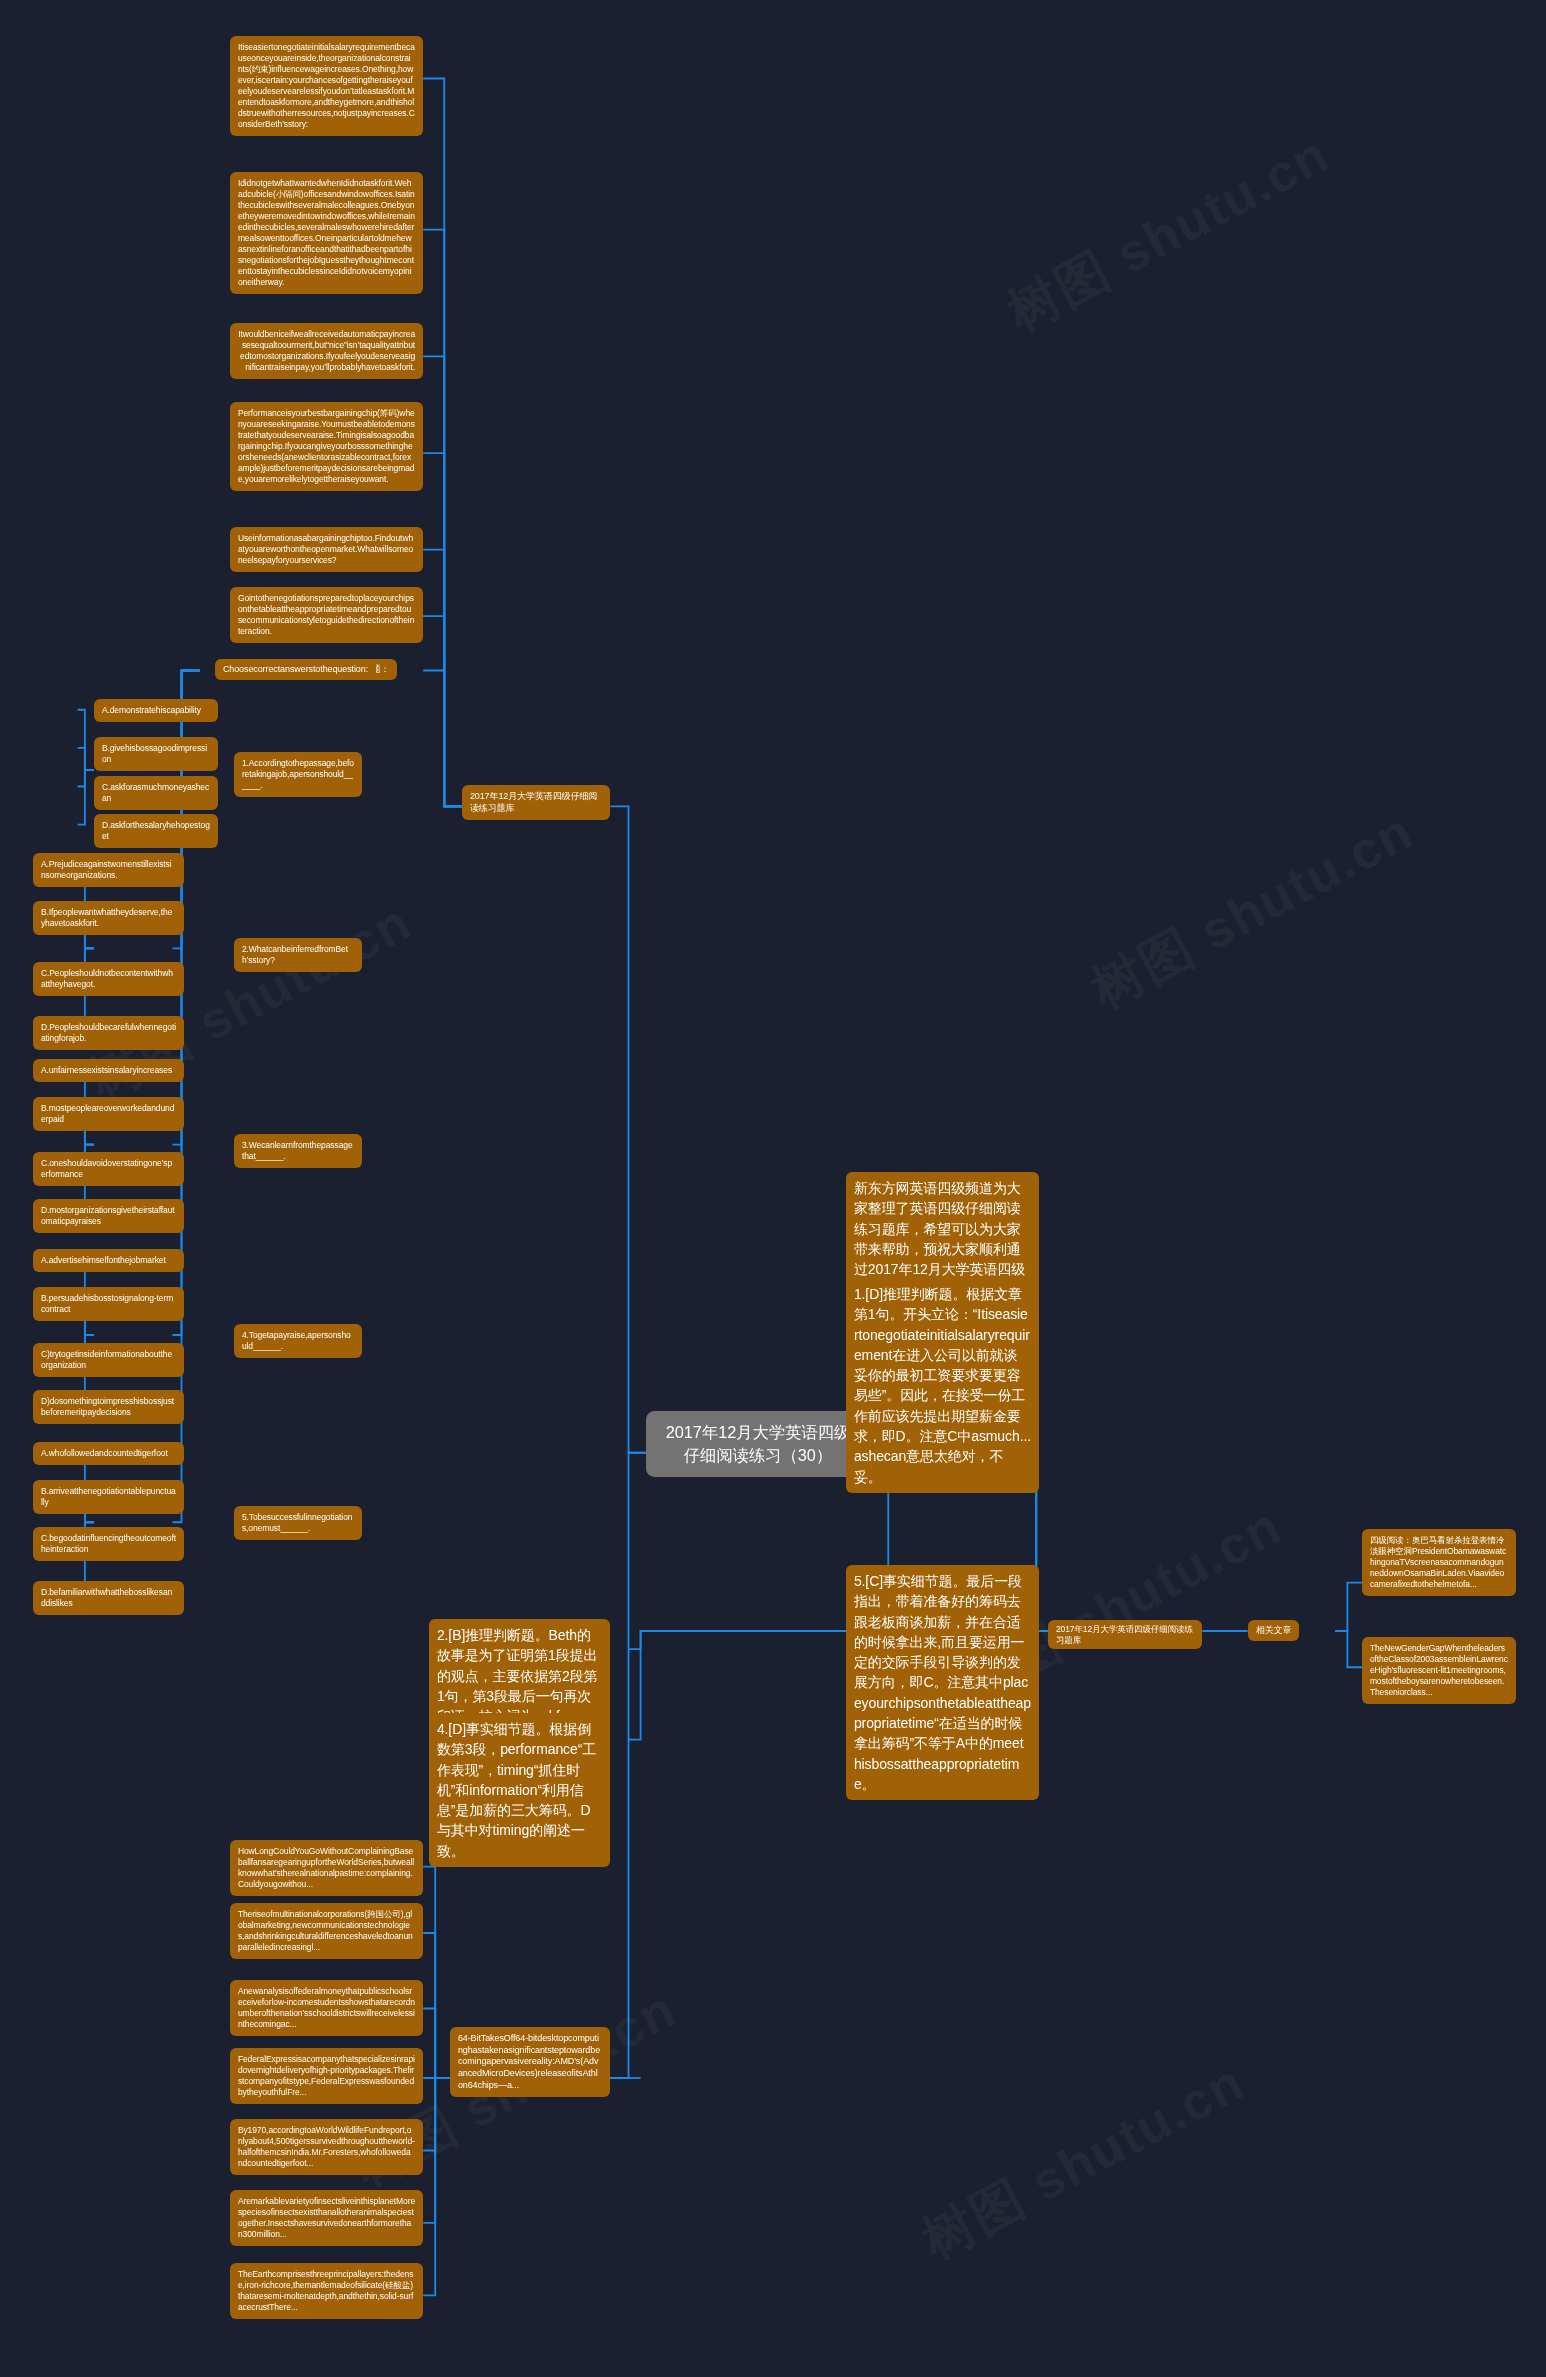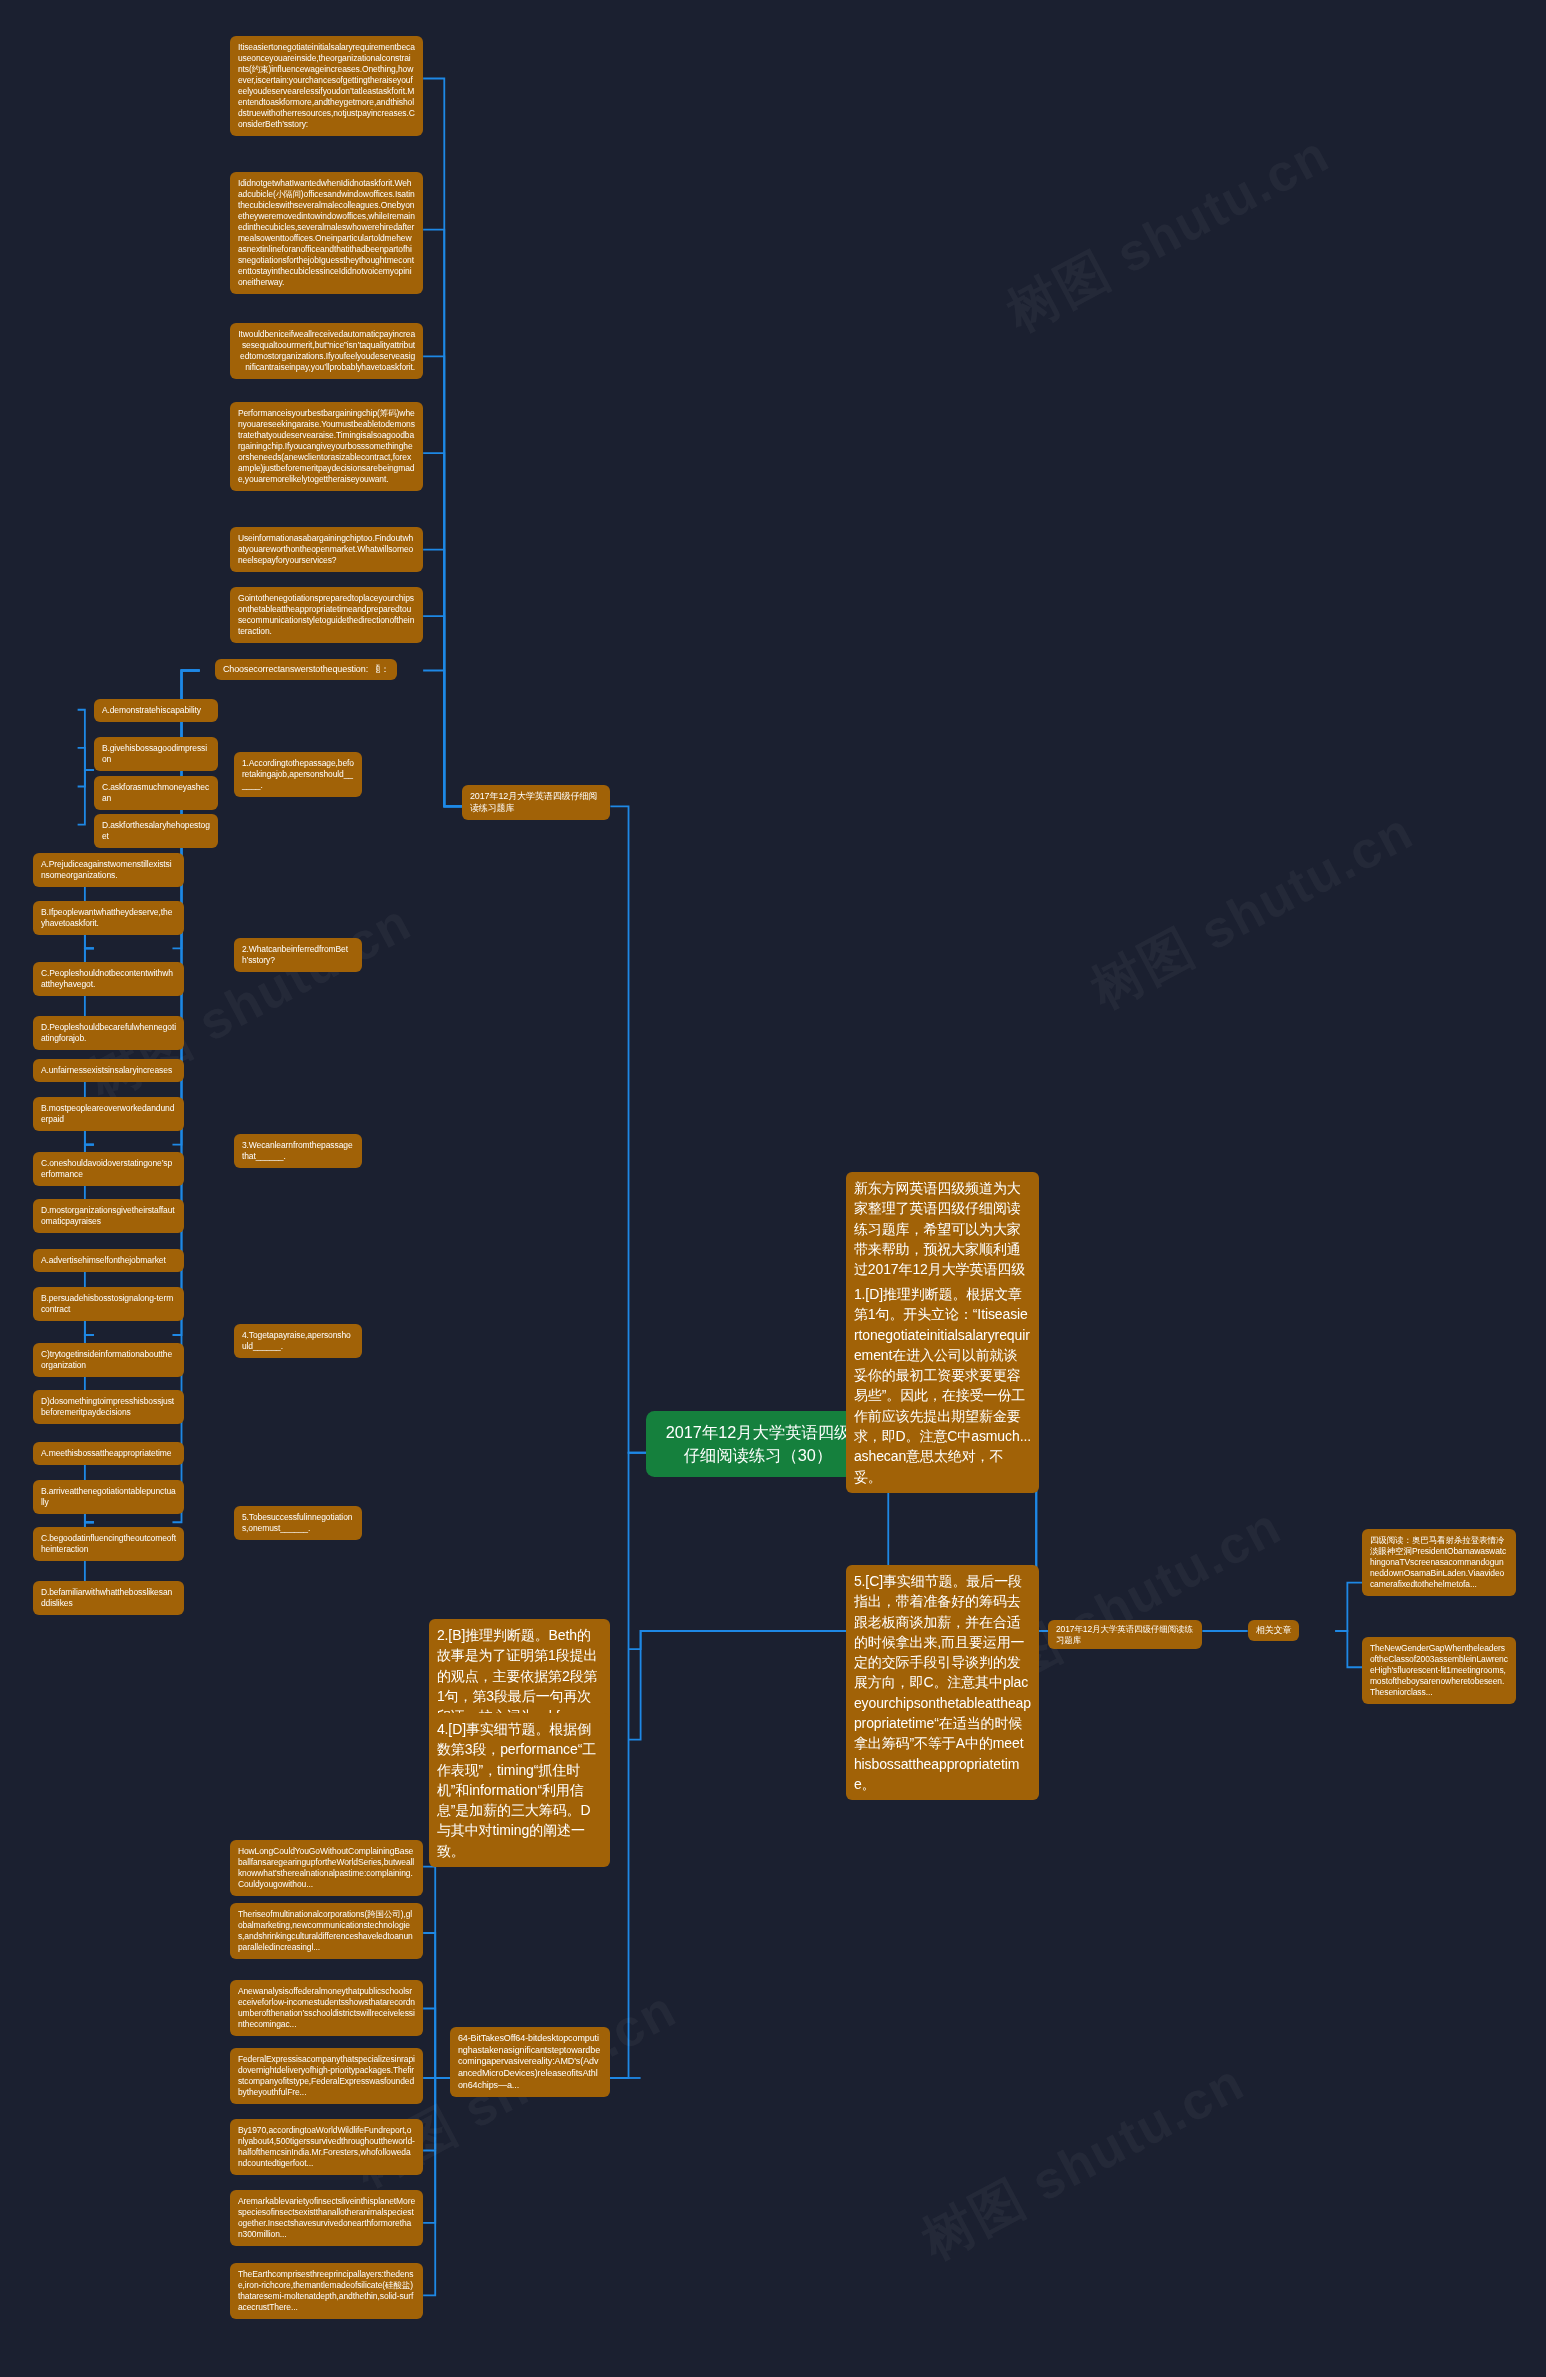--- a/index.html
+++ b/index.html
@@ -33,21 +33,21 @@
     z-index: 3;
     word-break: break-all;
     overflow-wrap: anywhere;
     letter-spacing: -0.1px;
   }
   .node.small  { font-size: 9px; }
   .node.tiny   { font-size: 8.5px; }
   .node.chip   { font-size: 9px; padding: 4.8px 7.9px; white-space: nowrap; word-break: normal; }
   .node.cn     { font-size: 14px; line-height: 1.45; word-break: break-all; }
   .node.root {
-    background: #15803d;
+    background: #737373;
     font-size: 16.3px;
     font-weight: 500;
     text-align: center;
     line-height: 1.42;
     border-radius: 8.5px;
     padding: 9.7px 12px;
     word-break: normal;
     letter-spacing: 0px;
   }
   .wm {
@@ -182,21 +182,21 @@
   <div class="node tiny" style="left:33px; top:1152px; width:151px;">C.oneshouldavoidoverstatingone’sperformance</div>
   <div class="node tiny" style="left:33px; top:1199px; width:151px;">D.mostorganizationsgivetheirstaffautomaticpayraises</div>
 
   <div class="node tiny" style="left:234px; top:1324px; width:128px;">4.Togetapayraise,apersonshould______.</div>
   <div class="node tiny" style="left:33px; top:1249px; width:151px;">A.advertisehimselfonthejobmarket</div>
   <div class="node tiny" style="left:33px; top:1287px; width:151px;">B.persuadehisbosstosignalong-termcontract</div>
   <div class="node tiny" style="left:33px; top:1343px; width:151px;">C)trytogetinsideinformationabouttheorganization</div>
   <div class="node tiny" style="left:33px; top:1390px; width:151px;">D)dosomethingtoimpresshisbossjustbeforemeritpaydecisions</div>
 
   <div class="node tiny" style="left:234px; top:1506px; width:128px;">5.Tobesuccessfulinnegotiations,onemust______.</div>
-  <div class="node tiny" style="left:33px; top:1442px; width:151px;">A.meethisbossattheappropriatetime</div>
+  <div class="node tiny" style="left:33px; top:1442px; width:151px;">A.whofollowedandcountedtigerfoot</div>
   <div class="node tiny" style="left:33px; top:1480px; width:151px;">B.arriveatthenegotiationtablepunctually</div>
   <div class="node tiny" style="left:33px; top:1527px; width:151px;">C.begoodatinfluencingtheoutcomeoftheinteraction</div>
   <div class="node tiny" style="left:33px; top:1581px; width:151px;">D.befamiliarwithwhatthebosslikesanddislikes</div>
 
   <div class="node cn" style="left:846px; top:1172px; width:193px;">新东方网英语四级频道为大家整理了英语四级仔细阅读练习题库，希望可以为大家带来帮助，预祝大家顺利通过2017年12月大学英语四级考试。</div>
   <div class="node cn" style="left:846px; top:1278px; width:193px;">1.[D]推理判断题。根据文章第1句。开头立论：“Itiseasiertonegotiateinitialsalaryrequirement在进入公司以前就谈妥你的最初工资要求要更容易些”。因此，在接受一份工作前应该先提出期望薪金要求，即D。注意C中asmuch...ashecan意思太绝对，不妥。</div>
   <div class="node cn" style="left:846px; top:1565px; width:193px;">5.[C]事实细节题。最后一段指出，带着准备好的筹码去跟老板商谈加薪，并在合适的时候拿出来,而且要运用一定的交际手段引导谈判的发展方向，即C。注意其中placeyourchipsonthetableattheappropriatetime“在适当的时候拿出筹码”不等于A中的meethisbossattheappropriatetime。</div>
 
   <div class="node cn" style="left:429px; top:1619px; width:181px;">2.[B]推理判断题。Beth的故事是为了证明第1段提出的观点，主要依据第2段第1句，第3段最后一句再次印证。核心词为askfor。</div>
   <div class="node cn" style="left:429px; top:1713px; width:181px;">4.[D]事实细节题。根据倒数第3段，performance“工作表现”，timing“抓住时机”和information“利用信息”是加薪的三大筹码。D与其中对timing的阐述一致。</div>

